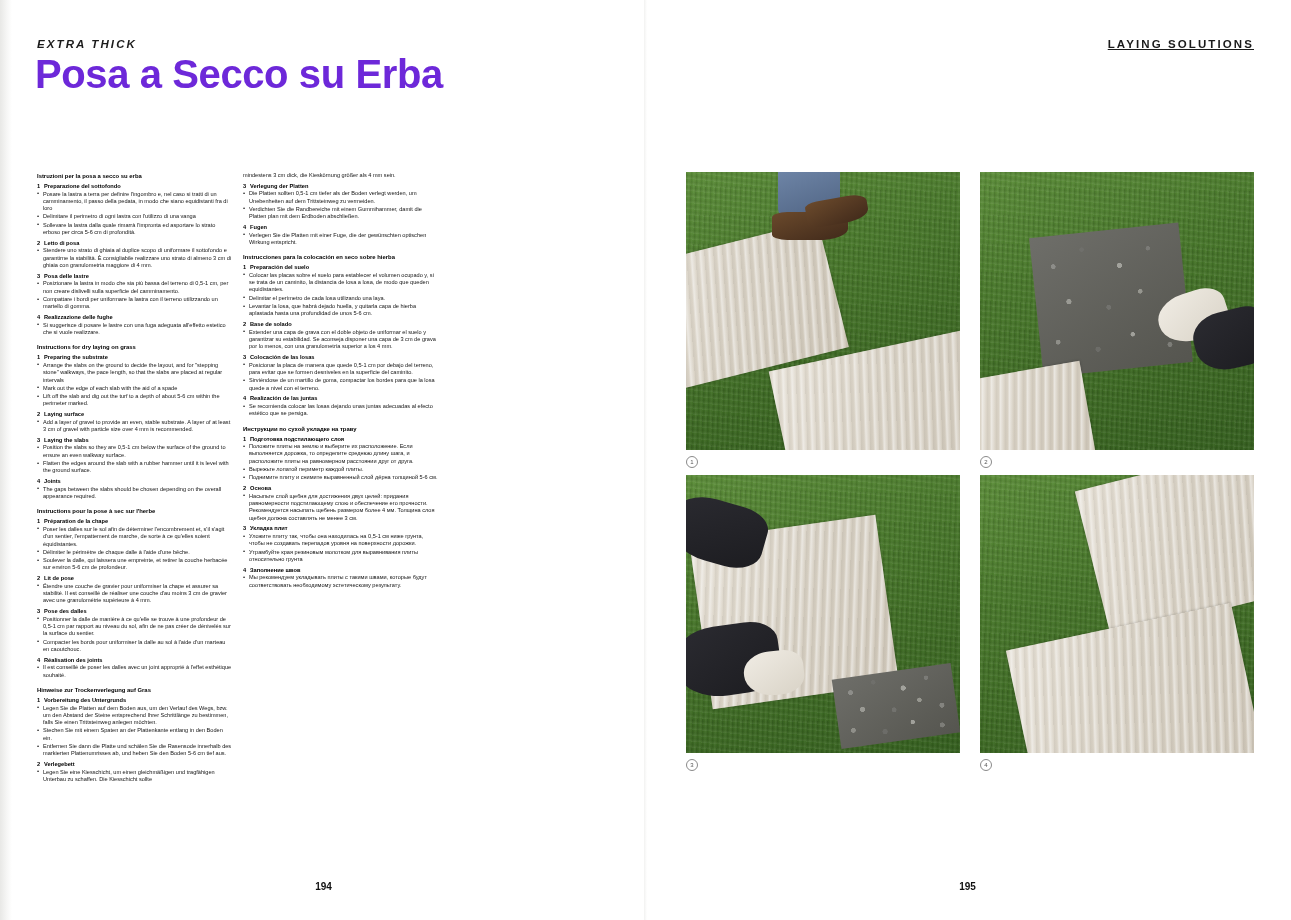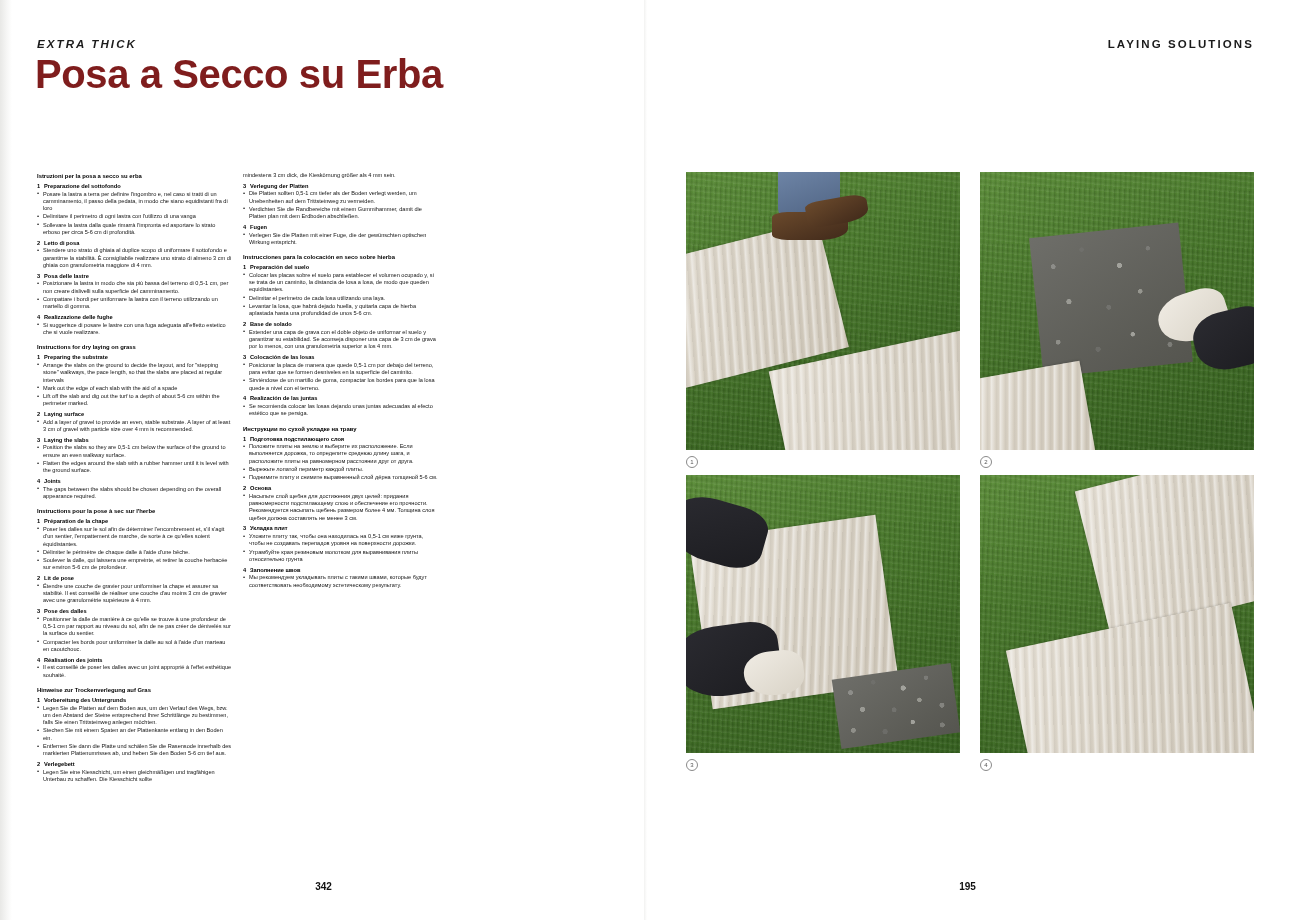--- a/index.html
+++ b/index.html
@@ -18,25 +18,25 @@
   .gutter-left { position:absolute; left:0; top:0; width:12px; height:920px; background:linear-gradient(90deg,#e8e8e6 0%, #f7f7f6 60%, #ffffff 100%); }
   .gutter-center { position:absolute; left:644px; top:0; width:3px; height:920px; background:linear-gradient(90deg,#f2f2f1,#ffffff); }
 
   
   .eyebrow {
     position:absolute; left:37px; top:38px;
     font-size:11.5px; letter-spacing:2.1px; font-weight:700; color:#1b1b1b;font-style:italic;
   }
   .eyebrow-right {
     position:absolute; right:37px; top:38px;
-    font-size:11.5px; letter-spacing:2.1px; font-weight:700; color:#1b1b1b; text-align:right;
+    font-size:11.5px; letter-spacing:2.1px; font-weight:700; color:#1b1b1b; text-align:right;text-decoration:underline;
   }
   .title {
     position:absolute; left:35px; top:52px;
-    font-size:40px; font-weight:700; letter-spacing:-0.4px; color:#7f1d1d;
+    font-size:40px; font-weight:700; letter-spacing:-0.4px; color:#6d28d9;
     font-family:"Liberation Sans", sans-serif;
   }
   .subtitle {
     position:absolute; left:37px; top:108px; width:560px;
     font-family:"Liberation Serif", serif;
     font-size:13.5px; line-height:17px; color:#1f1f1f;
   }
 
   
   .col { position:absolute; top:172px; font-size:5.6px; line-height:7.4px; color:#141414; }
@@ -366,15 +366,15 @@
     <div class="photo-wrap" style="left:294px;top:303px;width:274px;height:278px;">
       <div class="photo">
         <div class="grass"></div>
         <div class="slab" style="left:110px;top:-10px;width:200px;height:150px;transform:rotate(-14deg);"></div>
         <div class="slab" style="left:40px;top:150px;width:230px;height:160px;transform:rotate(-12deg);"></div>
       </div>
       <div class="cap" style="left:0;top:284px;">4</div>
     </div>
   </div>
 
-  <div class="folio folio-l">342</div>
+  <div class="folio folio-l">194</div>
   <div class="folio folio-r">195</div>
 </div>
 
 </body></html>

